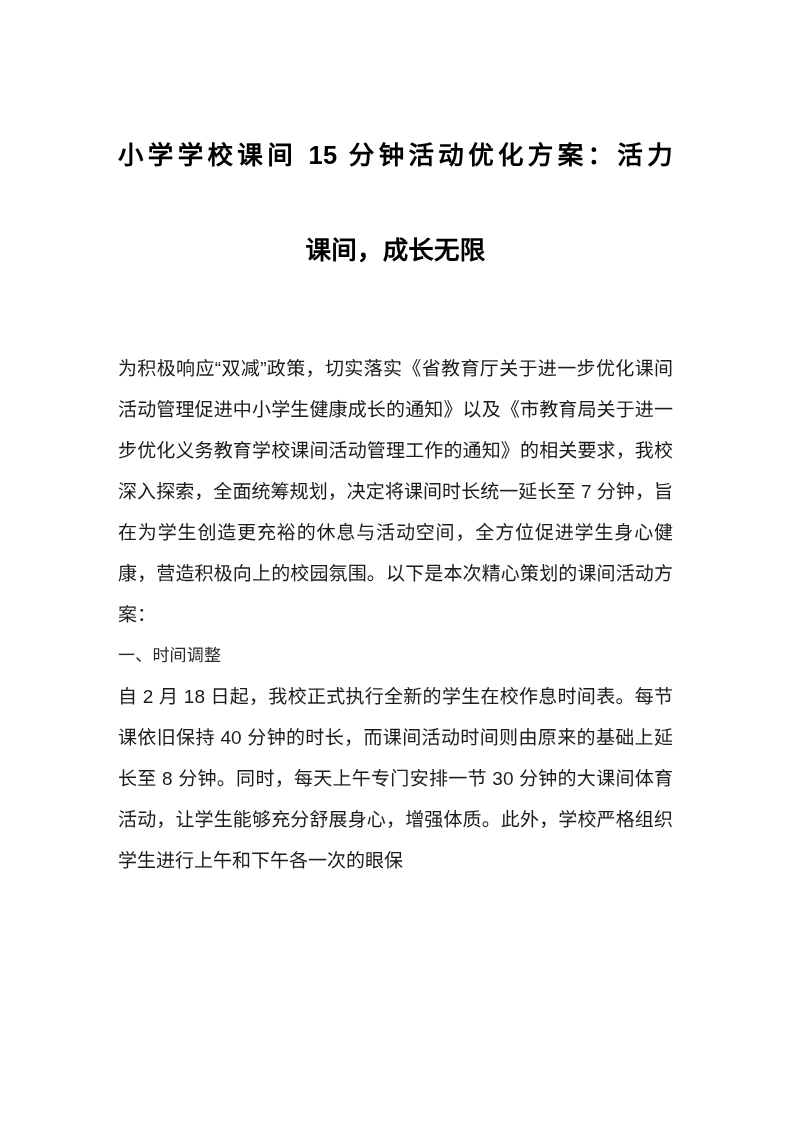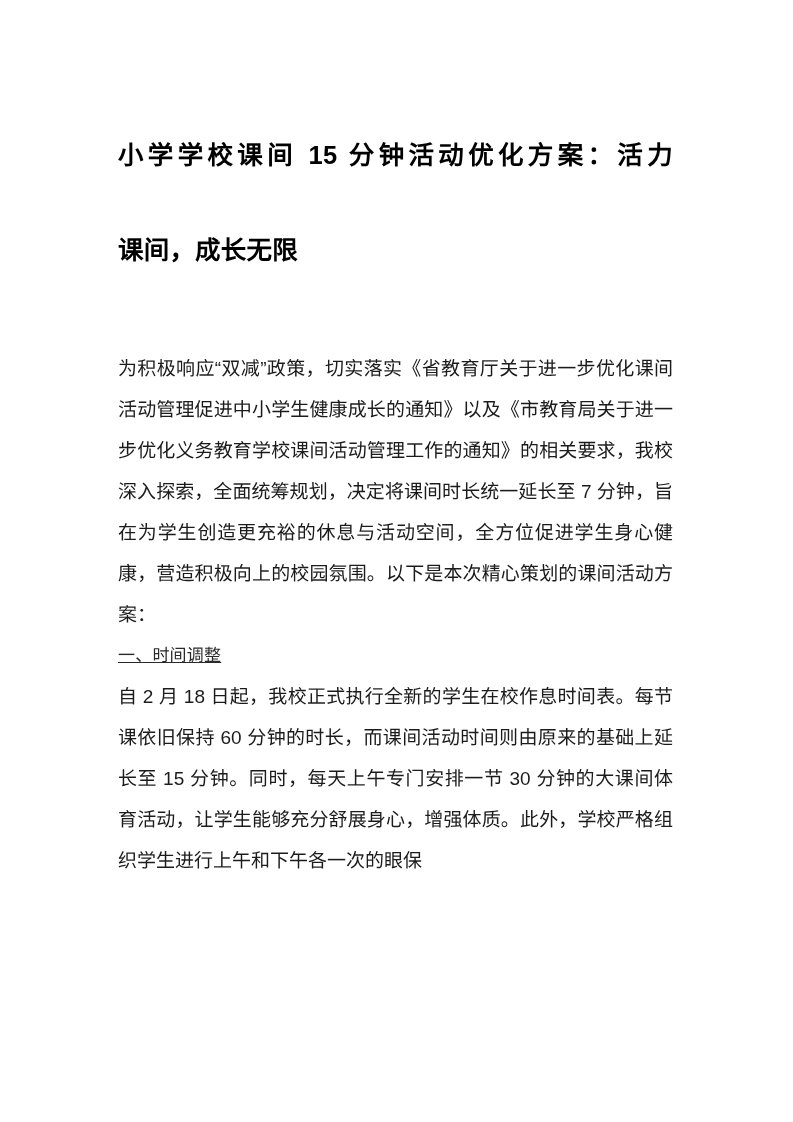--- a/index.html
+++ b/index.html
@@ -51,21 +51,21 @@
 
   
   .title-line-1 {
     text-align: justify;
     text-align-last: justify;
     letter-spacing: 0.35px;
   }
 
   
   .title-line-2 {
-    text-align: left;
+    text-align: center;
   }
 
   .title-block {
     padding-top: 108px;
   }
 
   
   .body-block {
     padding-top: 50px;
   }
@@ -83,21 +83,20 @@
   }
 
   h2.section-heading {
     margin: 0;
     font-size: 17px;
     font-weight: normal;
     line-height: 41px;
     color: #2a2a2a;
     text-align: left;
     letter-spacing: 0.2px;
-    text-decoration: underline;
   }
 
   .gap-before-heading { margin-top: 24px; }
   .gap-after-heading  { margin-top: 42px; }
 </style>
 </head>
 <body>
 
 <div class="page">
   <div class="content">
@@ -108,18 +107,18 @@
         <span class="title-line title-line-2">课间，成长无限</span>
       </h1>
     </div>
 
     <div class="body-block">
 
       <p class="para">为积极响应“双减”政策，切实落实《省教育厅关于进一步优化课间活动管理促进中小学生健康成长的通知》以及《市教育局关于进一步优化义务教育学校课间活动管理工作的通知》的相关要求，我校深入探索，全面统筹规划，决定将课间时长统一延长至 7 分钟，旨在为学生创造更充裕的休息与活动空间，全方位促进学生身心健康，营造积极向上的校园氛围。以下是本次精心策划的课间活动方案：</p>
 
       <h2 class="section-heading gap-before-heading">一、时间调整</h2>
 
-      <p class="para gap-after-heading">自 2 月 18 日起，我校正式执行全新的学生在校作息时间表。每节课依旧保持 60 分钟的时长，而课间活动时间则由原来的基础上延长至 15 分钟。同时，每天上午专门安排一节 30 分钟的大课间体育活动，让学生能够充分舒展身心，增强体质。此外，学校严格组织学生进行上午和下午各一次的眼保</p>
+      <p class="para gap-after-heading">自 2 月 18 日起，我校正式执行全新的学生在校作息时间表。每节课依旧保持 40 分钟的时长，而课间活动时间则由原来的基础上延长至 8 分钟。同时，每天上午专门安排一节 30 分钟的大课间体育活动，让学生能够充分舒展身心，增强体质。此外，学校严格组织学生进行上午和下午各一次的眼保</p>
 
     </div>
 
   </div>
 </div>
 
 </body></html>

